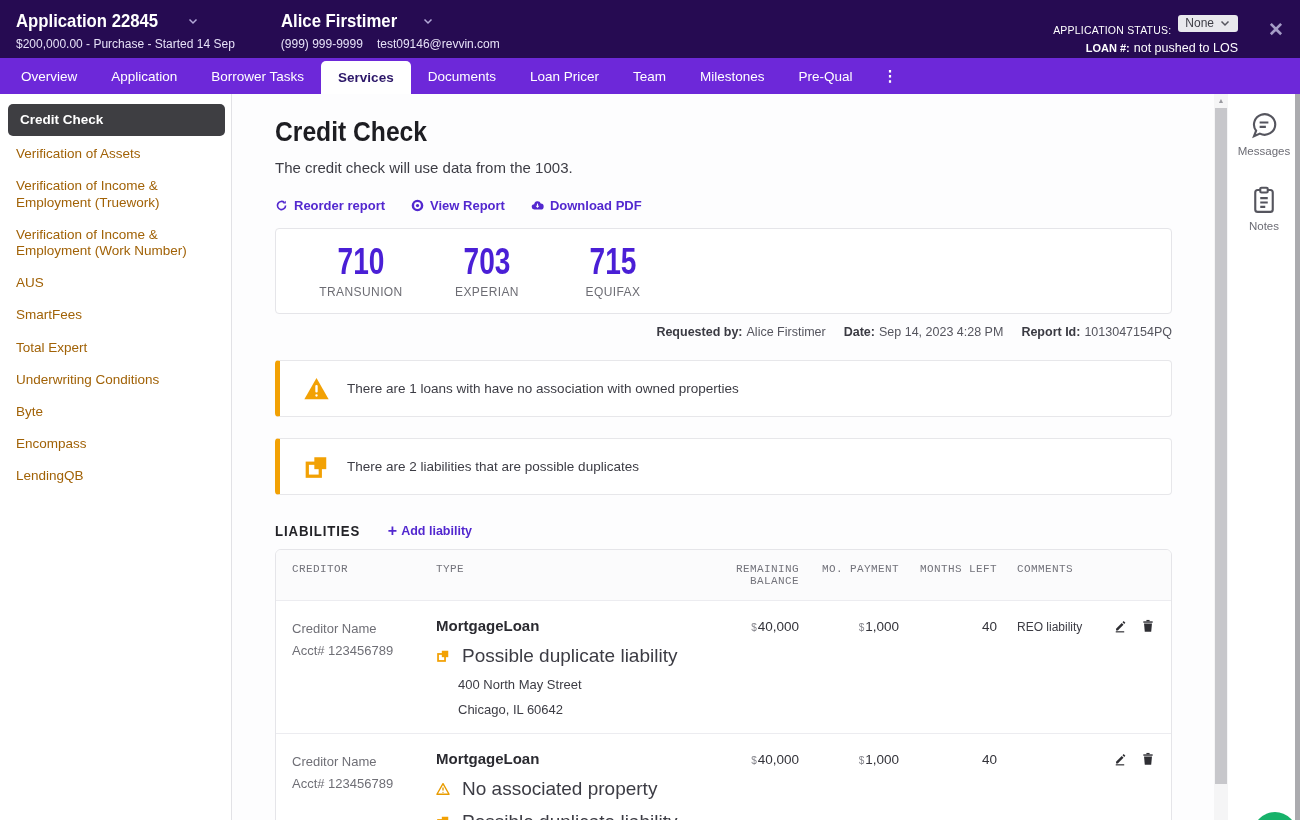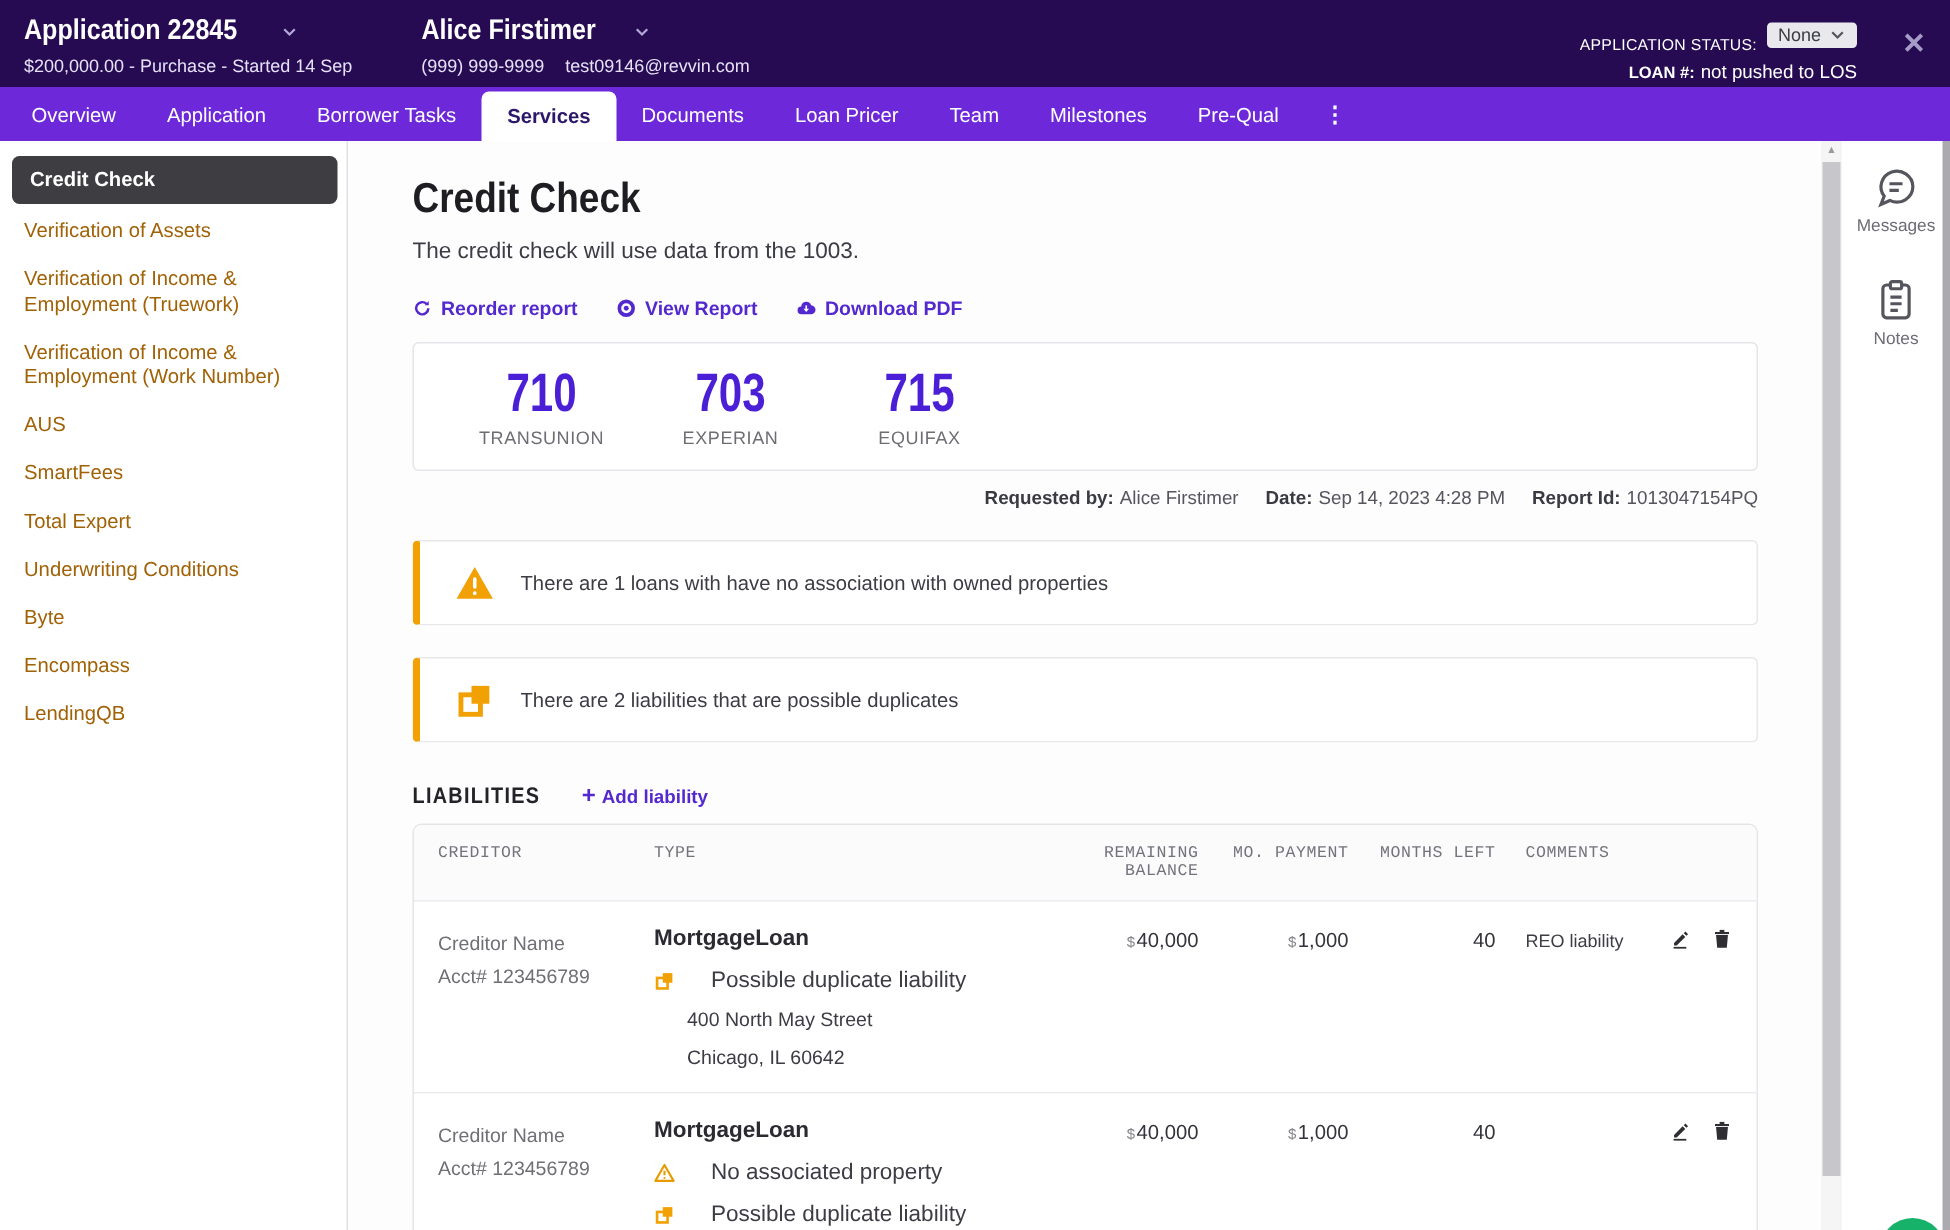--- a/index.html
+++ b/index.html
@@ -64,21 +64,21 @@
 
   .table{margin-top:10px;background:#fff;border:1px solid #e5e5e9;border-radius:6px;overflow:hidden;}
   .trow{display:grid;grid-template-columns:144px 1fr 115px 100px 98px 110px 48px;padding:0 16px;align-items:start;}
   .thead{background:#fbfbfc;border-bottom:1px solid #ececf0;}
   .thead .tcell{padding:13px 0;font-size:11px;color:#73737b;letter-spacing:.4px;font-family:Liberation Mono, monospace;}
   .tcell.num{text-align:right;}
   .tcell.comments{padding-left:20px;}
   .tbody-row{border-bottom:1px solid #ececf0;padding-top:16px;padding-bottom:16px;}
   .c-creditor{font-size:13px;color:#6f6f76;line-height:1.7;padding-top:1px;}
   .t-title{font-size:15px;font-weight:bold;color:#2a2a30;}
-  .flag{display:flex;align-items:center;gap:24px;font-size:15px;color:#3c3c44;margin-top:11px;}
+  .flag{display:flex;align-items:center;gap:12px;font-size:19px;color:#3c3c44;margin-top:11px;}
   .flag svg{width:14px;height:14px;display:block;}
   .addr{font-size:13px;color:#3c3c44;margin-top:10px;padding-left:22px;}
   .c-num{font-size:13.5px;color:#33333a;text-align:right;padding-top:2px;}
   .cur{font-size:10px;color:#85858c;margin-right:1px;}
   .c-comments{font-size:12px;color:#3c3c44;padding-left:20px;padding-top:3px;}
   .c-actions{display:flex;gap:13px;justify-content:flex-end;color:#2e2e33;padding-top:2px;}
   .c-actions .act{cursor:pointer;display:inline-flex;}
   .c-actions svg{width:14px;height:14px;}
 
   

